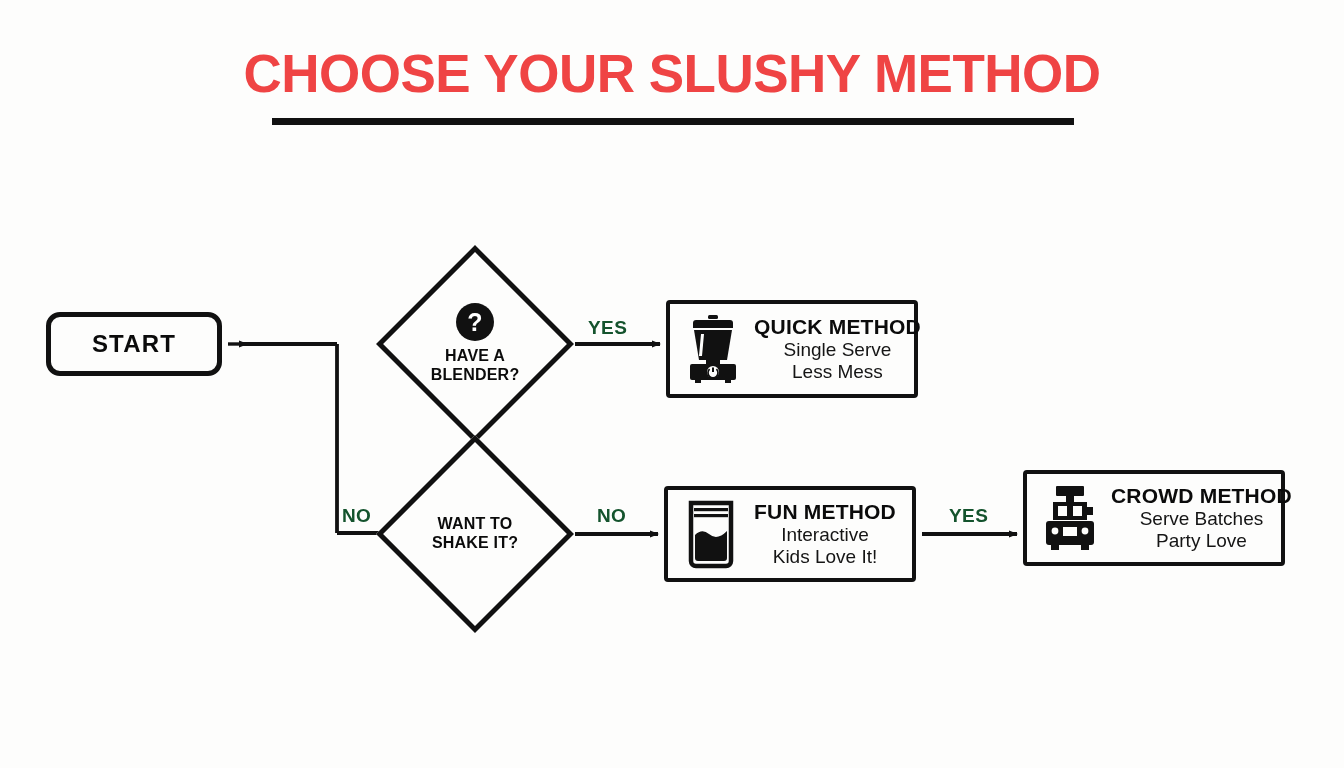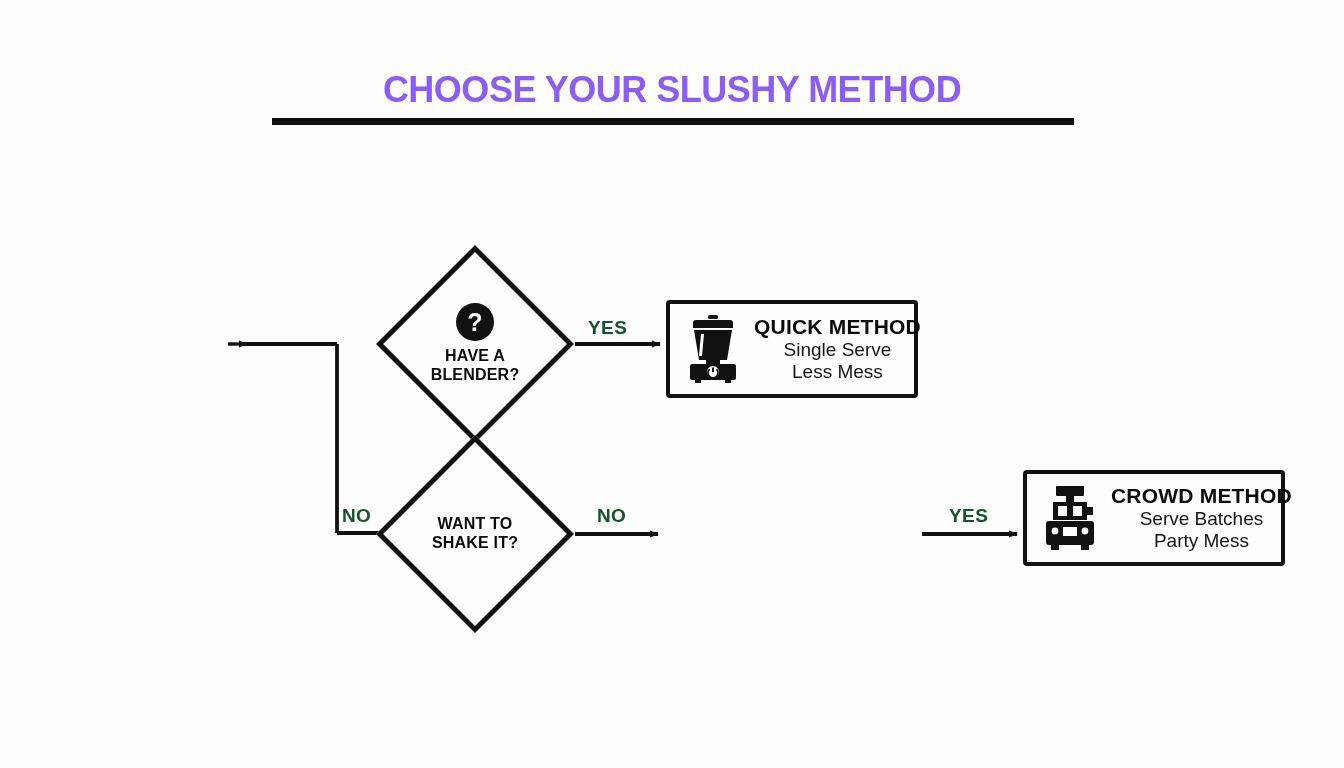--- a/index.html
+++ b/index.html
@@ -26,26 +26,25 @@
     position: absolute;
     left: 0;
     top: 46px;
     width: 1344px;
     text-align: center;
   }
   .title-text {
     display: inline-block;
     font-family: "Liberation Sans", sans-serif;
     font-weight: bold;
-    font-size: 36px;
+    font-size: 53px;
     letter-spacing: -0.5px;
-    color: #8b5cf6;
+    color: #ef4444;
     line-height: 1.06;
     white-space: nowrap;
-    margin-top: 25px;
   }
   .title-rule {
     position: absolute;
     left: 272px;
     top: 118px;
     width: 802px;
     height: 7px;
     background: #111111;
   }
 
@@ -223,20 +222,23 @@
     <path d="M575,534 L658,534" stroke="#111111" stroke-width="3.8" fill="none" marker-end="url(#arrow)"></path>
 
     <path d="M922,534 L1017,534" stroke="#111111" stroke-width="3.8" fill="none" marker-end="url(#arrow)"></path>
   </svg>
 
   <div class="edge-label" id="label-yes-1">YES</div>
   <div class="edge-label" id="label-no-main">NO</div>
   <div class="edge-label" id="label-no-2">NO</div>
   <div class="edge-label" id="label-yes-2">YES</div>
 
+  <div class="node start-node">
+    <span class="start-label">START</span>
+  </div>
 
   <div class="diamond" id="diamond-blender">
     <div class="shape"></div>
     <div class="content">
       <div class="q-badge">?</div>
       <div class="dtext">HAVE A
 BLENDER?</div>
     </div>
   </div>
 
@@ -272,20 +274,38 @@
         <rect x="40" y="67" width="6" height="3" fill="#111"></rect>
       </svg>
     </div>
     <div class="method-text">
       <div class="method-title">QUICK METHOD</div>
       <div class="method-sub">Single Serve</div>
       <div class="method-sub">Less Mess</div>
     </div>
   </div>
 
+  <div class="method-box" id="box-fun">
+    <div class="method-icon">
+      <svg width="56" height="70" viewBox="0 0 56 70" aria-hidden="true">
+
+        <path d="M8 4 h40 v58 a5 5 0 0 1 -5 5 h-30 a5 5 0 0 1 -5 -5 z" fill="none" stroke="#111" stroke-width="4.5"></path>
+
+        <rect x="11" y="9" width="34" height="3.2" fill="#111"></rect>
+        <rect x="11" y="15" width="34" height="3.2" fill="#111"></rect>
+
+        <path d="M12 36 q7 -7 14 -1 q8 7 18 -3 v27 a3 3 0 0 1 -3 3 h-26 a3 3 0 0 1 -3 -3 z" fill="#111"></path>
+      </svg>
+    </div>
+    <div class="method-text">
+      <div class="method-title">FUN METHOD</div>
+      <div class="method-sub">Interactive</div>
+      <div class="method-sub">Kids Love It!</div>
+    </div>
+  </div>
 
   <div class="method-box" id="box-crowd">
     <div class="method-icon">
       <svg width="58" height="70" viewBox="0 0 58 70" aria-hidden="true">
 
         <rect x="15" y="3" width="28" height="10" rx="1" fill="#111"></rect>
 
         <rect x="25" y="13" width="8" height="6" fill="#111"></rect>
 
         <path d="M12 19 h34 v18 h-34 z" fill="#111"></path>
@@ -301,17 +321,17 @@
         <circle cx="44" cy="48" r="3.4" fill="#fdfdfc"></circle>
         <rect x="22" y="44" width="14" height="9" fill="#fdfdfc"></rect>
 
         <rect x="10" y="62" width="8" height="5" fill="#111"></rect>
         <rect x="40" y="62" width="8" height="5" fill="#111"></rect>
       </svg>
     </div>
     <div class="method-text">
       <div class="method-title">CROWD METHOD</div>
       <div class="method-sub">Serve Batches</div>
-      <div class="method-sub">Party Mess</div>
+      <div class="method-sub">Party Love</div>
     </div>
   </div>
 
 </div>
 
 </body></html>

